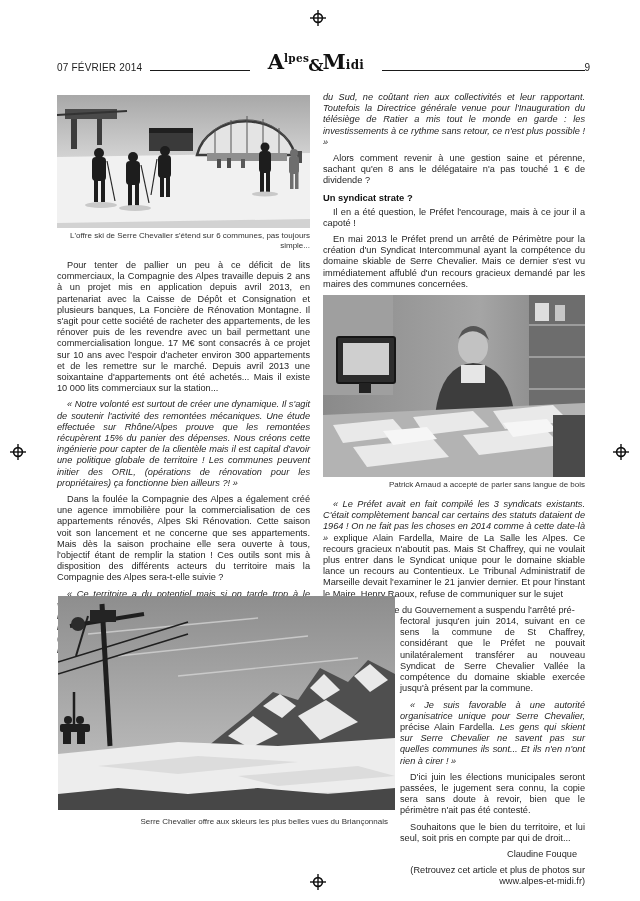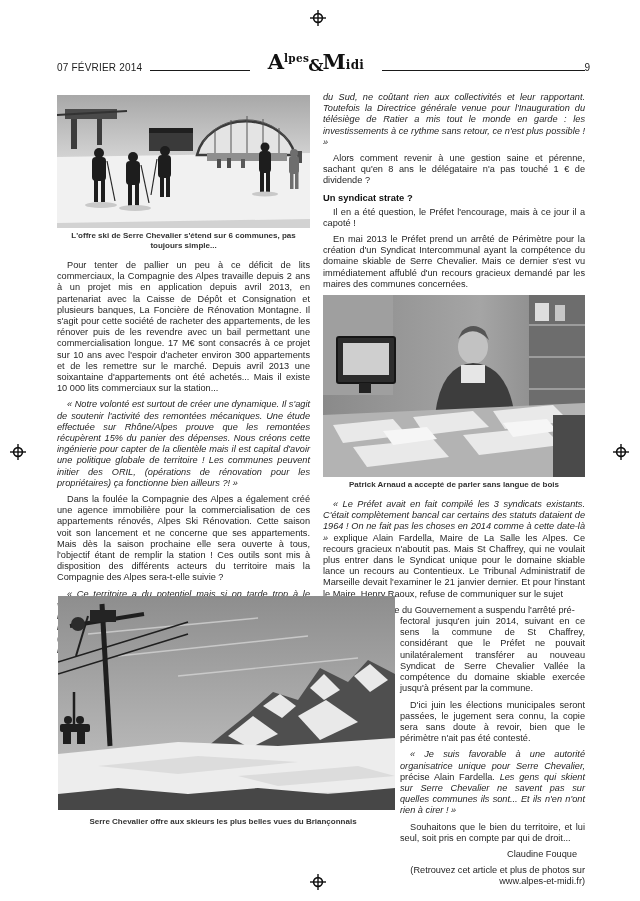--- a/index.html
+++ b/index.html
@@ -28,21 +28,21 @@
   .logo .lo { font-size:12px; position:relative; top:0; letter-spacing:.3px; }
 
   
   .col-left { position:absolute; left:57px; top:95px; width:253px; }
   .col-right { position:absolute; left:323px; top:92px; width:262px; }
 
   p { margin:0 0 5px 0; font-size:9.2px; line-height:11.2px; text-align:justify; text-indent:10px; color:#1f1f1f; }
   p.cont { text-indent:0; }
   .it { font-style:italic; }
   h3 { margin:2px 0 4px 0; font-size:9.4px; line-height:11px; color:#111; }
-  .caption { font-size:8px; font-weight:bold; line-height:10px; color:#333; margin:3px 0 9px 0; text-align:center; text-indent:0; }
+  .caption { font-size:8px; font-weight:normal; line-height:10px; color:#333; margin:3px 0 9px 0; text-align:right; text-indent:0; }
   .lead { margin-bottom:0; }
   .wrap-region { padding-left:77px; }
   .author { text-align:right; text-indent:0; padding-right:8px; margin-top:2px; }
   .footer-note { text-align:right; text-indent:0; font-weight:normal; margin-top:1px; }
 
   .photo { display:block; }
   .photo1 { width:253px; height:133px; }
   .photo2 { width:262px; height:182px; margin:3px 0 0 0; }
   .photo3 { position:absolute; left:58px; top:596px; width:337px; height:214px; }
   .caption-bottom { position:absolute; left:58px; top:814px; width:330px; }
@@ -211,22 +211,22 @@
       <rect x="230" y="120" width="32" height="62" fill="#4a4a4a"></rect>
     </svg>
     <div class="caption">Patrick Arnaud a accepté de parler sans langue de bois</div>
 
     <p><span class="it">« Le Préfet avait en fait compilé les 3 syndicats existants. C'était complètement bancal car certains des statuts dataient de 1964 ! On ne fait pas les choses en 2014 comme à cette date-là » </span><span>explique Alain Fardella, Maire de La Salle les Alpes. Ce recours gracieux n'aboutit pas. Mais St Chaffrey, qui ne voulait plus entrer dans le Syndicat unique pour le domaine skiable lance un recours au Contentieux. Le Tribunal Administratif de Marseille devait l'examiner le 21 janvier dernier. Et pour l'instant le Maire, Henry Raoux, refuse de communiquer sur le sujet</span></p>
 
     <p class="lead">Le Commissaire du Gouvernement a suspendu l'arrêté pré-</p>
 
     <div class="wrap-region">
       <p class="cont">fectoral jusqu'en juin 2014, suivant en ce sens la commune de St Chaffrey, considérant que le Préfet ne pouvait unilatéralement transférer au nouveau Syndicat de Serre Chevalier Vallée la compétence du domaine skiable exercée jusqu'à présent par la commune.</p>
+      <p><span class="it">« Je suis favorable à une autorité organisatrice unique pour Serre Chevalier, </span><span>précise Alain Fardella. </span><span class="it">Les gens qui skient sur Serre Chevalier ne savent pas sur quelles communes ils sont... Et ils n'en n'ont rien à cirer ! »</span></p>
       <p>D'ici juin les élections municipales seront passées, le jugement sera connu, la copie sera sans doute à revoir, bien que le périmètre n'ait pas été contesté.</p>
-      <p><span class="it">« Je suis favorable à une autorité organisatrice unique pour Serre Chevalier, </span><span>précise Alain Fardella. </span><span class="it">Les gens qui skient sur Serre Chevalier ne savent pas sur quelles communes ils sont... Et ils n'en n'ont rien à cirer ! »</span></p>
       <p>Souhaitons que le bien du territoire, et lui seul, soit pris en compte par qui de droit...</p>
       <p class="author">Claudine Fouque</p>
       <p class="footer-note">(Retrouvez cet article et plus de photos sur www.alpes-et-midi.fr)</p>
     </div>
   </div>
 
   <svg class="photo3" viewBox="0 0 337 214">
     <defs>
       <linearGradient id="sky3" x1="0" y1="0" x2="0" y2="1">
         <stop offset="0" stop-color="#8e8e8e"></stop>

